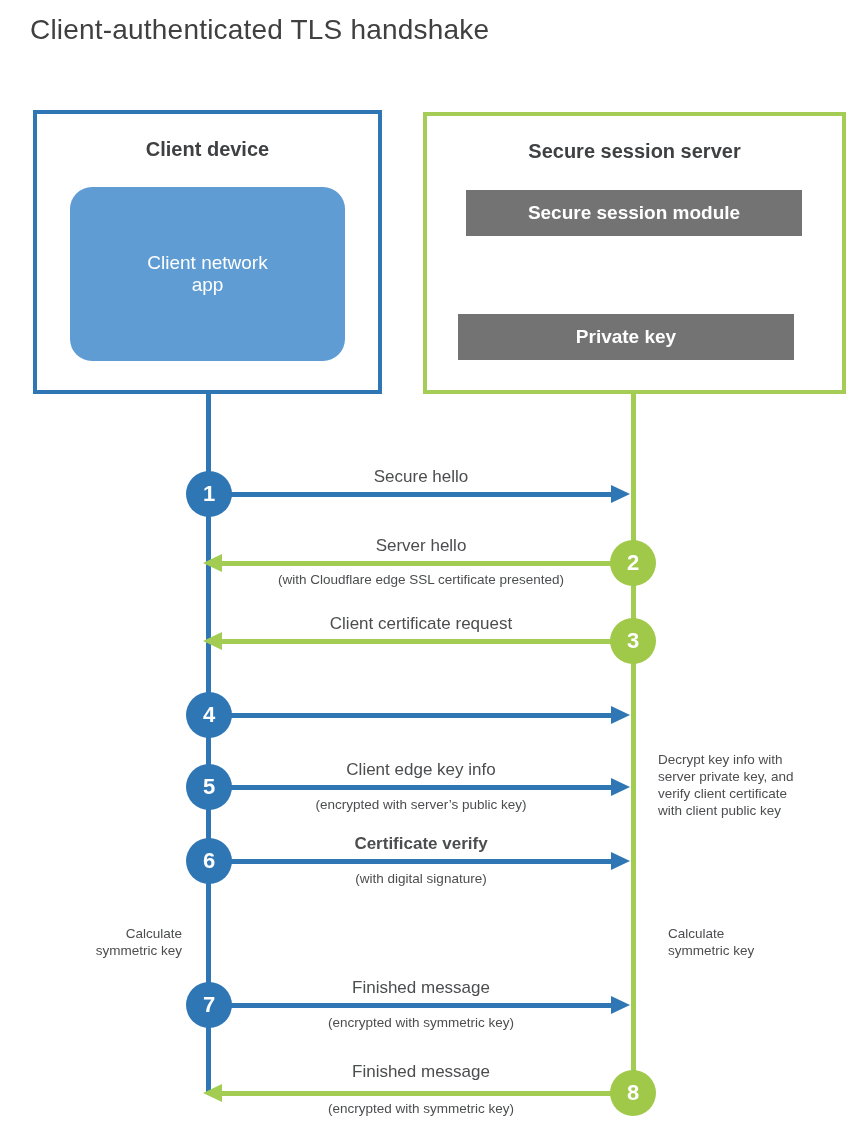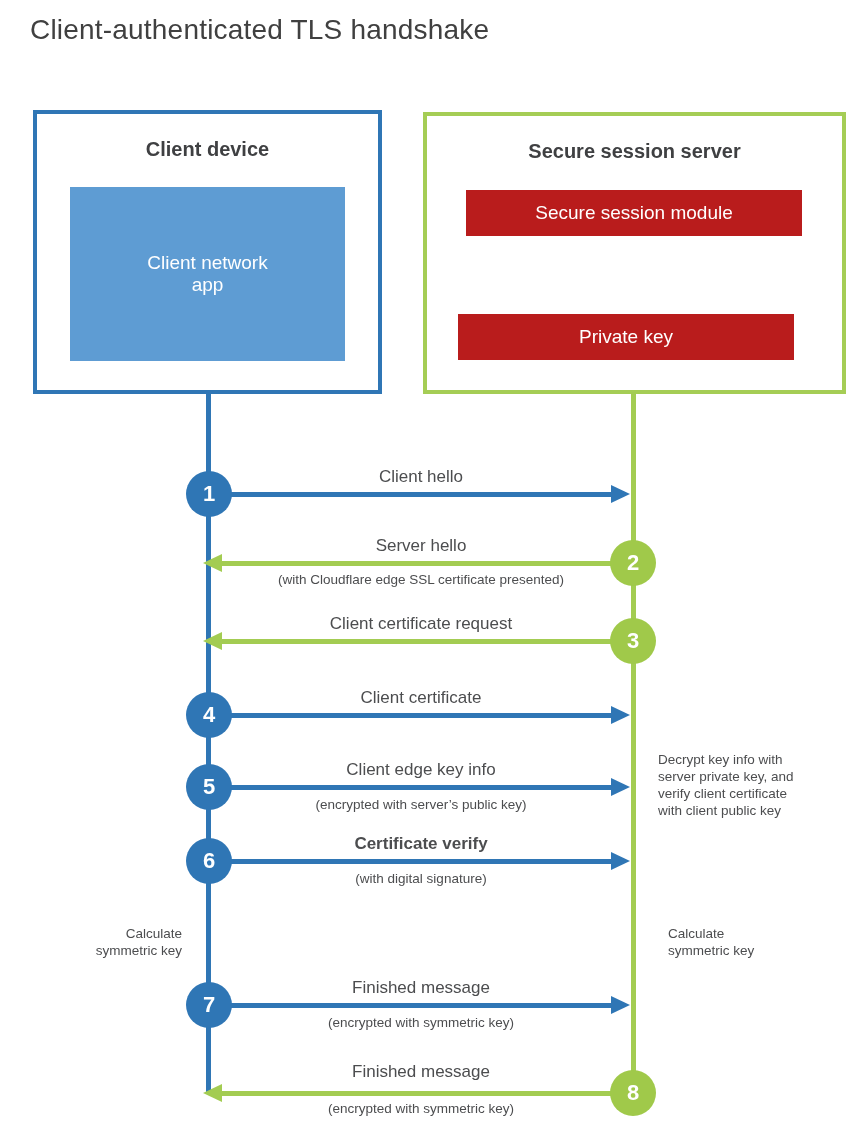--- a/index.html
+++ b/index.html
@@ -23,21 +23,21 @@
   .entity-box.green{border:4px solid #a5cd55;}
   .entity-title{
     width:100%;text-align:center;
     font-size:20px;font-weight:bold;color:#3f4042;
   }
   .module{
     display:flex;align-items:center;justify-content:center;text-align:center;
     color:#ffffff;font-size:19px;box-sizing:border-box;
   }
   .module.blue-fill{background:#5e9cd3;}
-  .module.green-fill{background:#b91c1c;}
+  .module.green-fill{background:#737373;font-weight:bold;}
 
   
   .lifeline{width:5px;}
   .lifeline.blue{background:#2f76b5;}
   .lifeline.green{background:#a3cc52;}
 
   
   .badge{
     width:46px;height:46px;border-radius:50%;
     display:flex;align-items:center;justify-content:center;
@@ -69,50 +69,49 @@
 </style>
 </head>
 <body>
 
 <div class="canvas">
 
   <div class="abs page-title">Client-authenticated TLS handshake</div>
 
   <div class="abs entity-box blue" style="left:33px;top:110px;width:349px;height:284px;padding-left:34px;">
     <div class="abs entity-title" style="top:24px;left:0;">Client device</div>
-    <div class="abs module blue-fill" style="left:33px;top:73px;width:275px;height:174px;white-space:pre-line;">Client network
+    <div class="abs module blue-fill" style="left:33px;top:73px;width:275px;height:174px;white-space:pre-line;border-radius:22px;">Client network
 app</div>
   </div>
 
   <div class="abs entity-box green" style="left:423px;top:112px;width:423px;height:282px;">
     <div class="abs entity-title" style="top:24px;left:0;">Secure session server</div>
     <div class="abs module green-fill" style="left:39px;top:74px;width:336px;height:46px;">Secure session module</div>
     <div class="abs module green-fill" style="left:31px;top:198px;width:336px;height:46px;">Private key</div>
   </div>
 
   <div class="abs lifeline blue" style="left:206px;top:392px;height:701px;"></div>
   <div class="abs lifeline green" style="left:631px;top:392px;height:701px;"></div>
 
-  <div class="abs msg-label" style="top:467px;">Client hello</div>
+  <div class="abs msg-label" style="top:467px;">Secure hello</div>
   <div class="abs arrow-line blue" style="left:209px;top:492px;width:404px;"></div>
   <div class="abs arrow-head right blue" style="left:611px;top:485px;"></div>
   <div class="abs badge blue" style="left:186px;top:471px;">1</div>
 
   <div class="abs msg-label" style="top:536px;">Server hello</div>
   <div class="abs arrow-line green" style="left:222px;top:561px;width:411px;"></div>
   <div class="abs arrow-head left green" style="left:203px;top:554px;"></div>
   <div class="abs msg-sublabel" style="top:572px;">(with Cloudflare edge SSL certificate presented)</div>
   <div class="abs badge green" style="left:610px;top:540px;">2</div>
 
   <div class="abs msg-label" style="top:614px;">Client certificate request</div>
   <div class="abs arrow-line green" style="left:222px;top:639px;width:411px;"></div>
   <div class="abs arrow-head left green" style="left:203px;top:632px;"></div>
   <div class="abs badge green" style="left:610px;top:618px;">3</div>
 
-  <div class="abs msg-label" style="top:688px;">Client certificate</div>
   <div class="abs arrow-line blue" style="left:209px;top:713px;width:404px;"></div>
   <div class="abs arrow-head right blue" style="left:611px;top:706px;"></div>
   <div class="abs badge blue" style="left:186px;top:692px;">4</div>
 
   <div class="abs msg-label" style="top:760px;">Client edge key info</div>
   <div class="abs arrow-line blue" style="left:209px;top:785px;width:404px;"></div>
   <div class="abs arrow-head right blue" style="left:611px;top:778px;"></div>
   <div class="abs msg-sublabel" style="top:797px;">(encrypted with server’s public key)</div>
   <div class="abs badge blue" style="left:186px;top:764px;">5</div>
 

